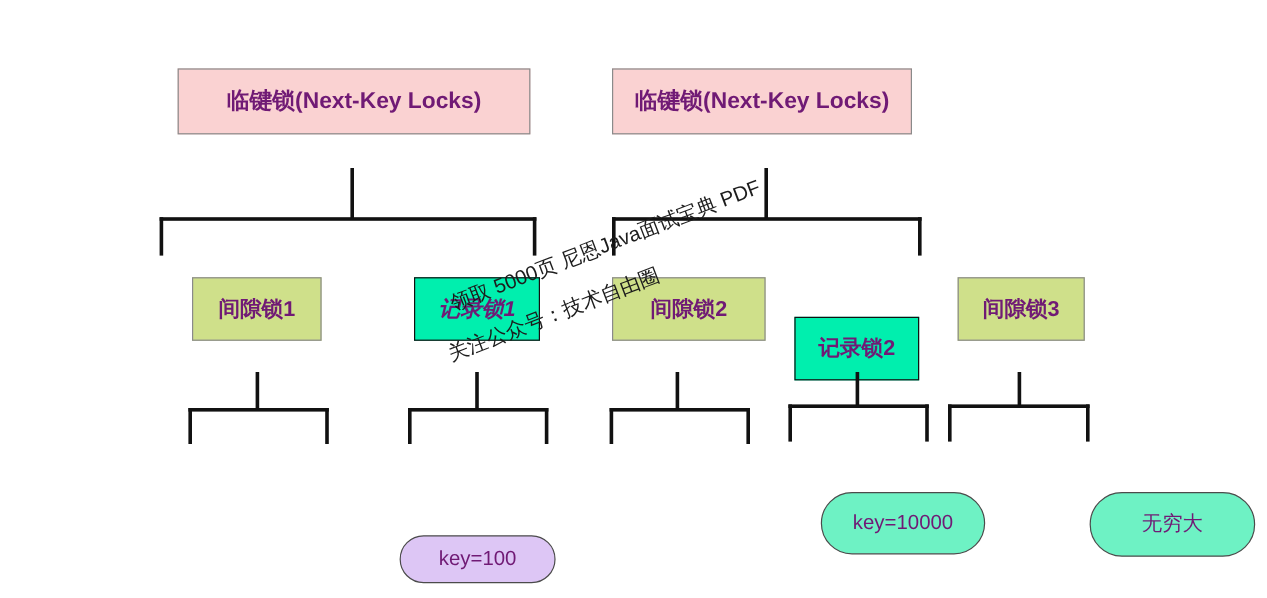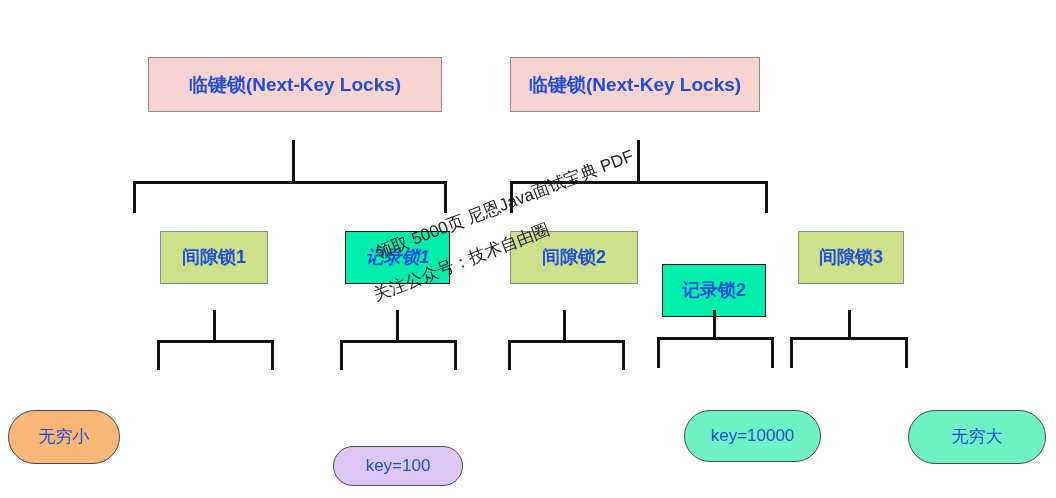--- a/index.html
+++ b/index.html
@@ -19,21 +19,21 @@
   }
 
   
   .node {
     position: absolute;
     box-sizing: border-box;
     display: flex;
     align-items: center;
     justify-content: center;
     text-align: center;
-    color: #1d4ed8;
+    color: #701a75;
     line-height: 1.15;
     white-space: nowrap;
   }
 
   .node-toplock {
     background: #fad2d2;
     border: 1px solid #8a8a8a;
     font-size: 19px;
     font-weight: bold;
     letter-spacing: 0px;
@@ -145,23 +145,20 @@
   <div class="stroke v" style="left:713px; top:310px; height:30px;"></div>
   <div class="stroke h" style="left:657px; top:337px; width:117px;"></div>
   <div class="stroke v" style="left:657px; top:337px; height:31px;"></div>
   <div class="stroke v" style="left:771px; top:337px; height:31px;"></div>
 
   <div class="stroke v" style="left:848px; top:310px; height:30px;"></div>
   <div class="stroke h" style="left:790px; top:337px; width:118px;"></div>
   <div class="stroke v" style="left:790px; top:337px; height:31px;"></div>
   <div class="stroke v" style="left:905px; top:337px; height:31px;"></div>
 
-  <div class="node node-leaf leaf-orange" style="left:8px; top:410px; width:112px; height:54px;">
-    <span>无穷小</span>
-  </div>
 
   <div class="node node-leaf leaf-purple" style="left:333px; top:410px; width:130px; height:40px;margin-top:36px;">
     <span>key=100</span>
   </div>
 
   <div class="node node-leaf leaf-green" style="left:684px; top:410px; width:137px; height:52px;">
     <span>key=10000</span>
   </div>
 
   <div class="node node-leaf leaf-green" style="left:908px; top:410px; width:138px; height:54px;text-align:right;">

